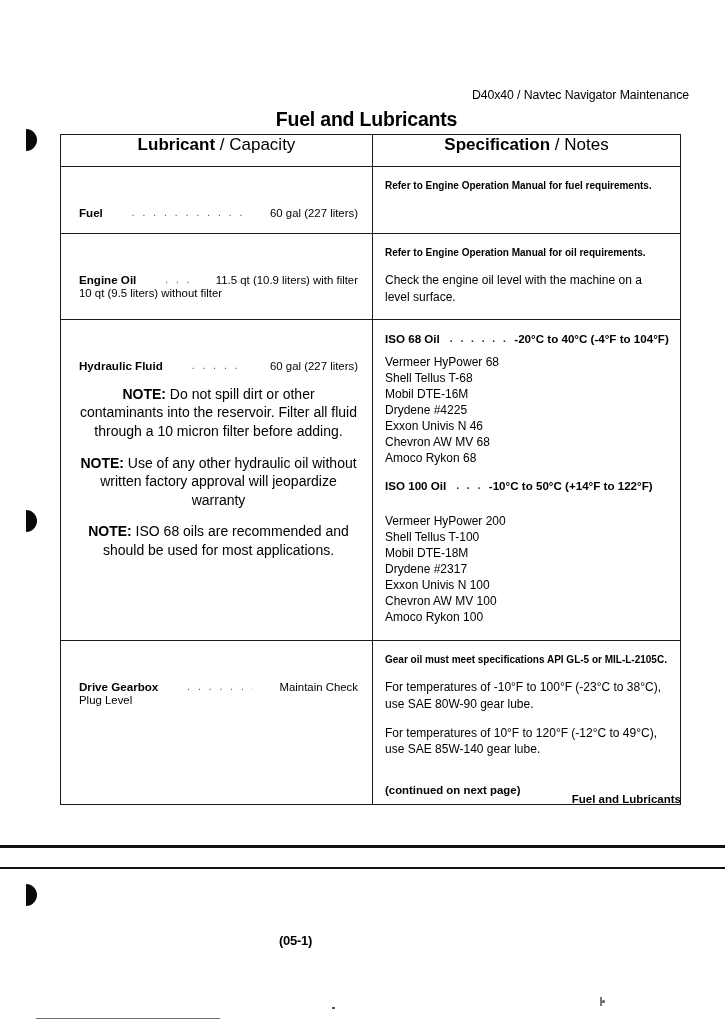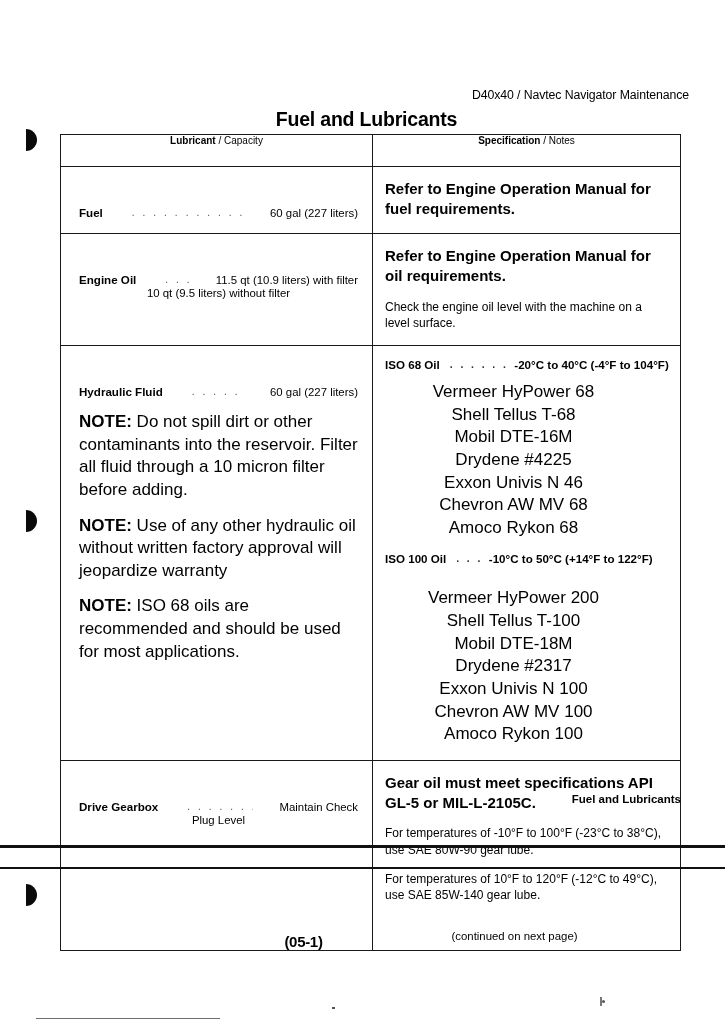--- a/index.html
+++ b/index.html
@@ -68,21 +68,21 @@
     padding: 0;
   }
   col.c1 { width: 312px; }
   col.c2 { width: 308px; }
 
   thead th {
     height: 32px;
     text-align: center;
     vertical-align: middle;
     font-weight: normal;
-    font-size: 10px;
+    font-size: 17px;
   }
   thead th b { font-weight: bold; }
 
   .cellpad { padding: 12px 14px 14px 18px; }
   .cellpad-r { padding: 12px 12px 14px 12px; }
 
   
   .lead-row {
     display: flex;
     align-items: baseline;
@@ -103,40 +103,41 @@
     font-size: 10px;
     margin: 0 3px 0 6px;
     transform: translateY(-1px);
   }
   .lead-val {
     white-space: nowrap;
     text-align: left;
     margin-top: 28px;
   }
   .lead-val2 {
-    text-align: center;
+    text-align: left;
     font-size: 11.4px;
     margin-top: 1px;
   }
 
   .spec-strong {
     font-weight: bold;
-    font-size: 15px;
+    font-size: 10px;
     line-height: 1.32;
   }
   .spec-plain {
     font-size: 12px;
     line-height: 1.36;
   }
   .gap { height: 13px; }
   .gap-sm { height: 10px; }
 
   .note {
-    font-size: 17px;
+    font-size: 14px;
     line-height: 1.33;
+    text-align: center;
   }
   .note b { font-weight: bold; }
 
   
   .iso-line {
     display: flex;
     align-items: baseline;
     font-weight: bold;
     font-size: 11.6px;
     white-space: nowrap;
@@ -146,30 +147,31 @@
   .iso-dots {
     color: #2c2c2c;
     letter-spacing: 2.4px;
     font-size: 10.5px;
     margin: 0 6px 0 10px;
     transform: translateY(-1px);
   }
   .iso-range { }
 
   .oil-list {
-    text-align: center;
-    font-size: 17px;
+    text-align: left;
+    font-size: 12px;
     line-height: 1.33;
     padding: 0 26px 0 0;
   }
 
   .continued {
-    text-align: center;
+    text-align: left;
     font-size: 11.4px;
     padding-right: 24px;
+    font-weight: bold;
   }
 
   
   .footer-sec {
     position: absolute;
     top: 793px;
     right: 44px;
     font-size: 11.5px;
     font-weight: bold;
   }
@@ -179,24 +181,24 @@
     width: 725px;
     height: 3px;
     background: #111;
   }
   .rule-wide.r1 { top: 845px; }
   .rule-wide.r2 { top: 867px; height: 2px; }
 
   .page-num {
     position: absolute;
     top: 933px;
-    left: 8px;
+    left: 0;
     width: 591px;
     text-align: center;
-    font-size: 15px;
+    font-size: 13px;
     font-weight: bold;
     letter-spacing: -0.3px;
   }
 
   .bottom-line {
     position: absolute;
     top: 1018px;
     left: 36px;
     width: 184px;
     height: 1px;

